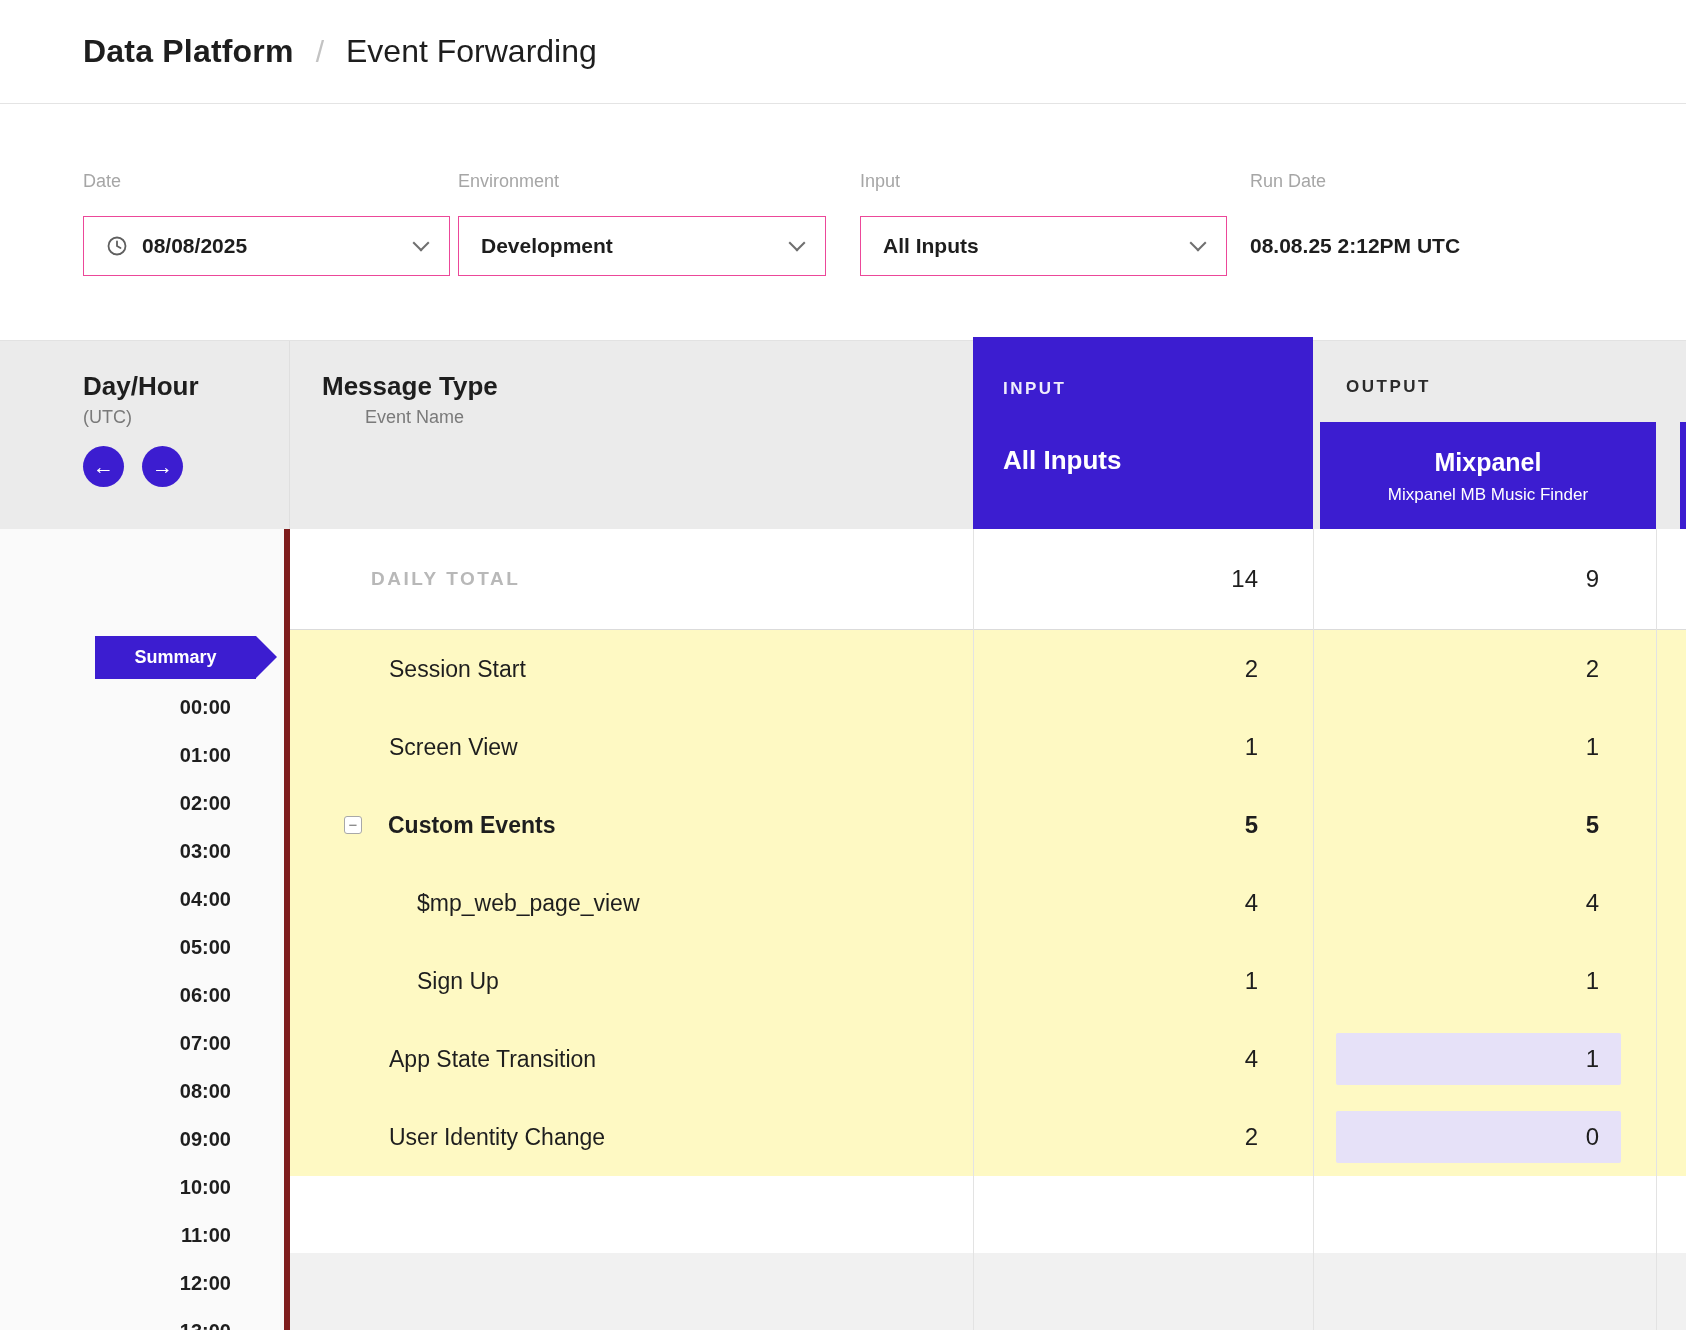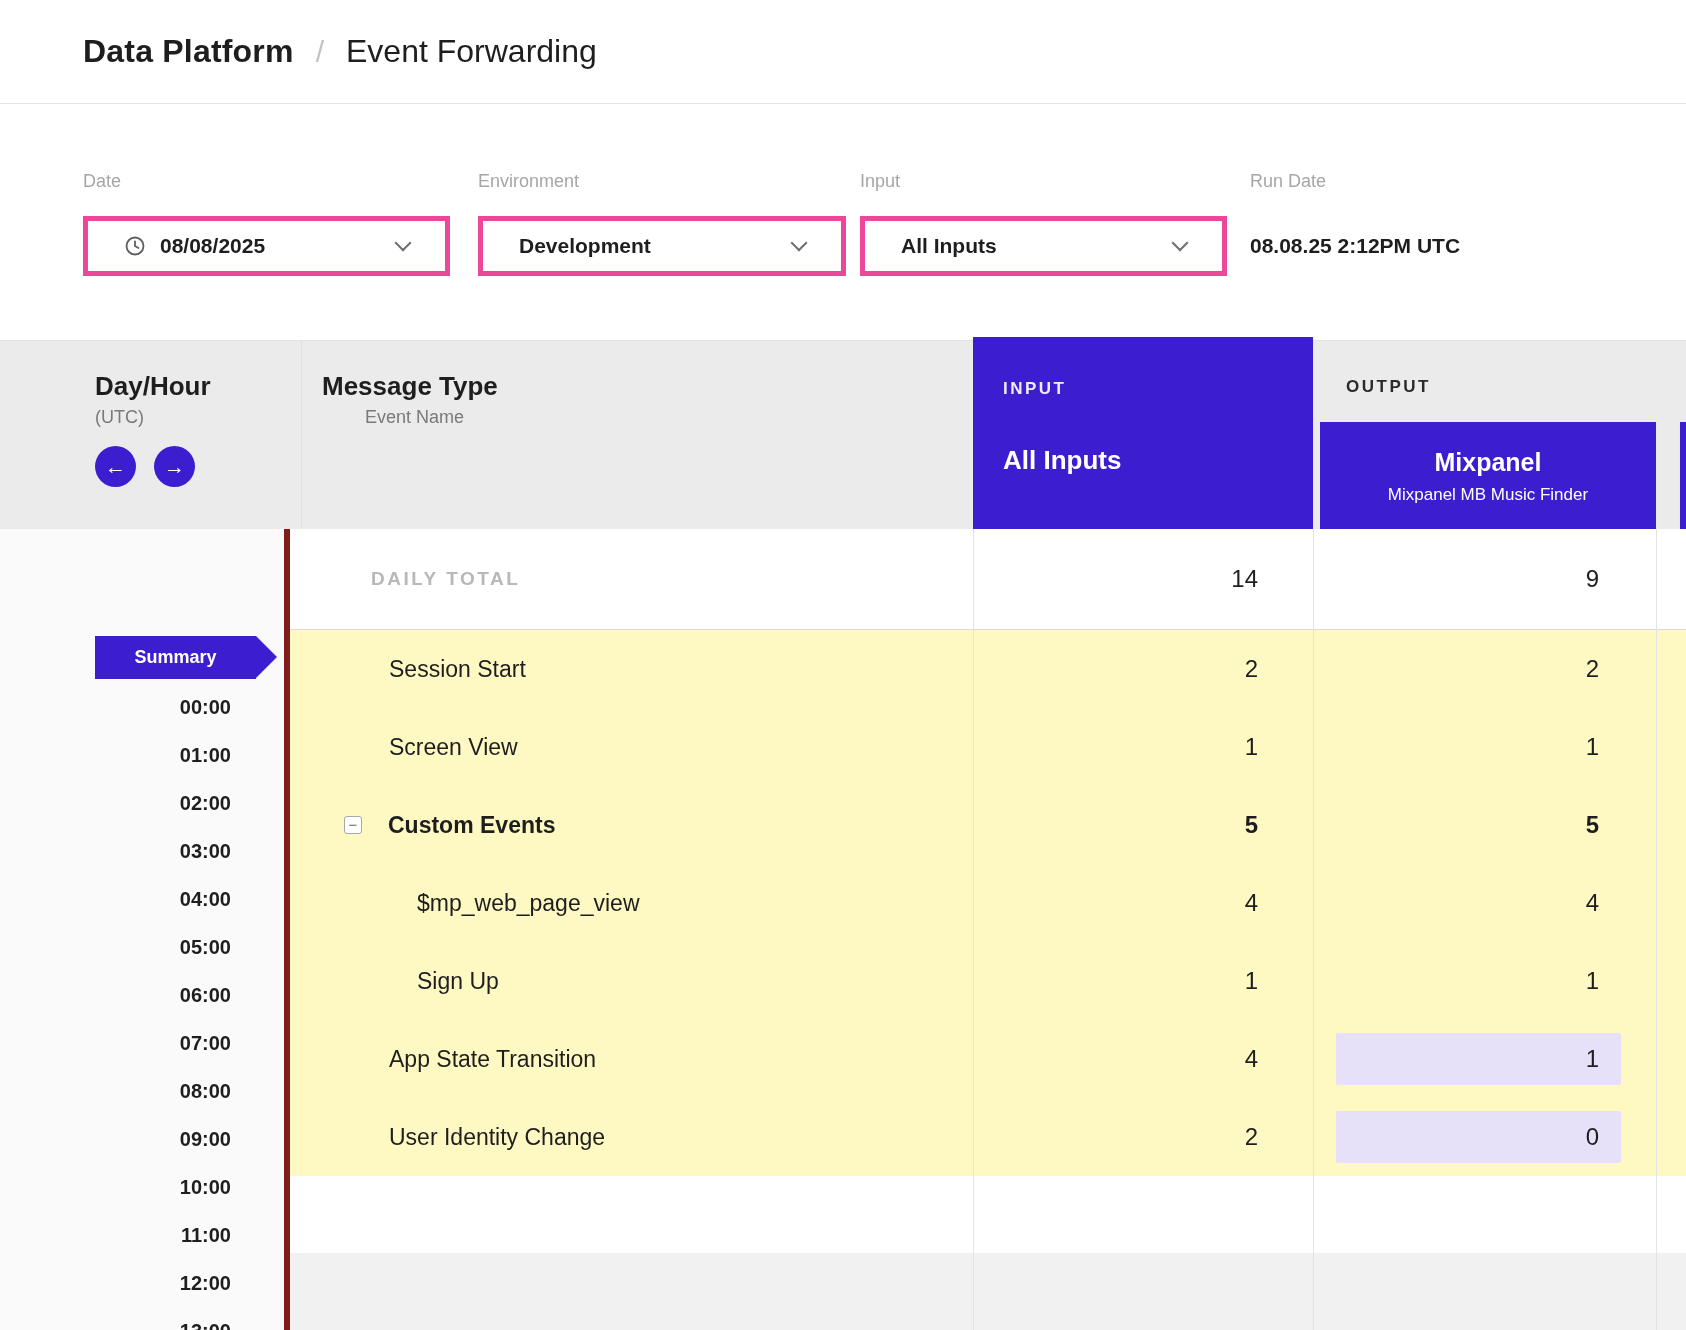--- a/index.html
+++ b/index.html
@@ -18,41 +18,41 @@
   .breadcrumb { display:flex; align-items:baseline; gap:22px; font-size:32px; }
   .crumb-parent { font-weight:700; letter-spacing:0.2px; }
   .crumb-sep { color:#C3C3C3; font-size:30px; font-weight:400; }
   .crumb-current { font-weight:400; }
 
   
   .filters { position:absolute; top:141px; left:0; width:100%; height:199px; background:#fff; }
   .filter-group { position:absolute; top:30px; }
   .filter-label { font-size:18px; color:#A6A6A6; margin-bottom:24px; }
   .filter-control {
-    height:60px; border:5px solid #ec4899; background:#fff;
-    display:flex; align-items:center; padding:0 36px; gap:14px;
+    height:60px; border:1px solid #ec4899; background:#fff;
+    display:flex; align-items:center; padding:0 22px; gap:14px;
     font-size:21px; font-weight:700; cursor:pointer;
   }
   .filter-control.plain { border:none; padding:0; cursor:default; }
   .fg-date { left:83px;  width:367px; }
-  .fg-env  { left:478px; width:368px; }
+  .fg-env  { left:458px; width:368px; }
   .fg-input{ left:860px; width:367px; }
   .fg-run  { left:1250px; }
   .chevron {
     margin-left:auto; width:12px; height:12px;
     border-right:2px solid #6F6F6F; border-bottom:2px solid #6F6F6F;
     transform:rotate(45deg); margin-top:-6px; flex-shrink:0;
   }
   .clock-svg { flex-shrink:0; }
 
   
   .thead { position:absolute; top:340px; left:0; width:100%; height:189px; background:#EBEBEB; border-top:1px solid #E2E2E2; }
   .th-title { font-size:26px; font-weight:700; }
   .th-sub { font-size:18px; color:#7A7A7A; margin-top:5px; }
-  .th-dayhour { position:absolute; left:12px; top:0; width:290px; height:100%; border-right:1px solid #DFDFDF; padding:30px 0 0 83px; }
+  .th-dayhour { position:absolute; left:0; top:0; width:290px; height:100%; border-right:1px solid #DFDFDF; padding:30px 0 0 83px; }
   .nav-arrows { display:flex; gap:18px; margin-top:18px; }
   .nav-btn {
     width:41px; height:41px; border-radius:50%; border:none; cursor:pointer;
     background:var(--accent); color:#fff; font-size:21px; line-height:1;
     display:flex; align-items:center; justify-content:center;
   }
   .th-msgtype { position:absolute; left:290px; top:0; width:683px; height:100%; padding:30px 0 0 32px; }
   .th-msgtype .th-sub { padding-left:43px; }
   .th-input {
     position:absolute; left:973px; top:-4px; width:340px; height:193px;

